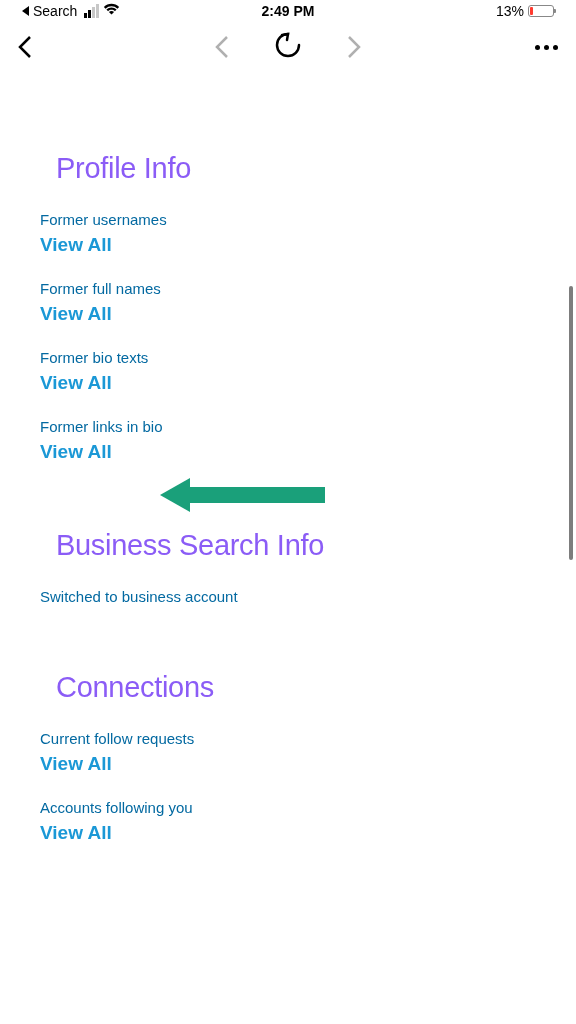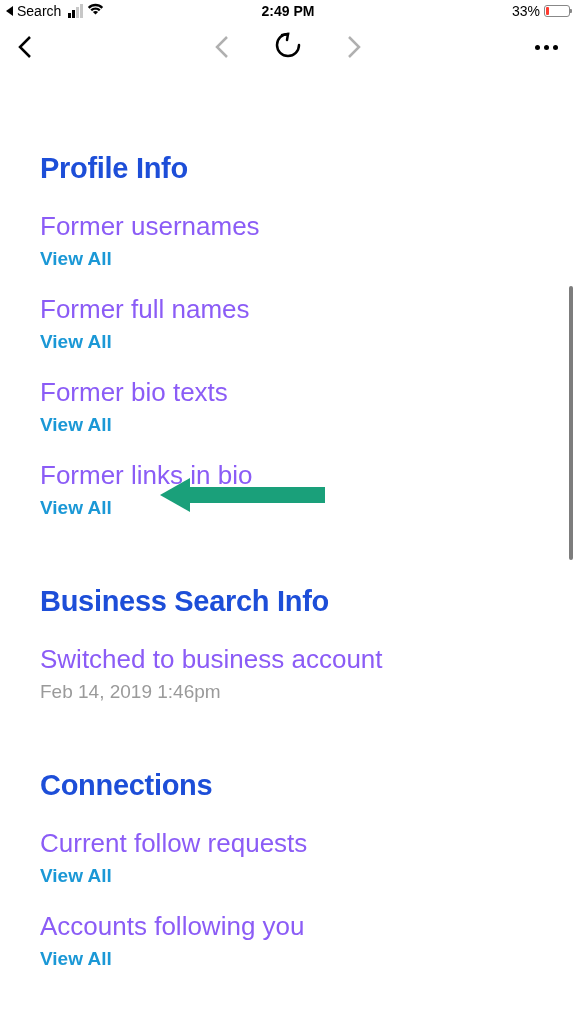--- a/index.html
+++ b/index.html
@@ -9,21 +9,21 @@
   font-family: -apple-system, BlinkMacSystemFont, "Helvetica Neue", sans-serif;
   background: #fff;
   position: relative;
   overflow: hidden;
 }
 .status-bar {
   height: 22px;
   display: flex;
   align-items: center;
   justify-content: space-between;
-  padding: 0 6px;
+  padding: 0 22px;
   font-size: 14px;
   font-weight: 500;
   color: #000;
 }
 .status-left { display: flex; align-items: center; gap: 4px; }
 .status-center { position: absolute; left: 50%; transform: translateX(-50%); font-weight: 700; }
 .status-right { display: flex; align-items: center; gap: 4px; }
 .back-triangle {
   width: 0; height: 0;
   border-top: 5px solid transparent;
@@ -66,29 +66,30 @@
 .more-dots span { width: 5px; height: 5px; background: #000; border-radius: 50%; }
 .content {
   padding: 0 40px;
   position: relative;
   height: calc(1024px - 72px);
 }
 .section { margin-top: 66px; }
 .section:first-child { margin-top: 80px; }
 .section-title {
   font-size: 29px;
-  font-weight: 700;
-  color: #1d4ed8;
+  font-weight: 400;
+  color: #8b5cf6;
   margin-bottom: 26px;
   letter-spacing: -0.3px;
+  margin-left: 16px;
 }
 .item { margin-bottom: 24px; }
 .item-label {
-  font-size: 26px;
-  color: #8b5cf6;
+  font-size: 15px;
+  color: #0369a1;
   margin-bottom: 6px;
 }
 .item-link {
   font-size: 19px;
   color: #1b98d6;
   font-weight: 700;
 }
 .item-sub {
   font-size: 19px;
   color: #9a9a9a;
@@ -134,21 +135,21 @@
         <span></span>
     </span>
     <span class="wifi-icon">
       <svg viewBox="0 0 20 14">
           <path d="M10 13 L7 10 C8.6 8.4 11.4 8.4 13 10 Z M4 7 C7.3 3.7 12.7 3.7 16 7 L14 9 C11.8 6.8 8.2 6.8 6 9 Z M1 4 C6 -1 14 -1 19 4 L17 6 C13.1 2.1 6.9 2.1 3 6 Z" fill="#000"></path>
         </svg>
     </span>
   </div>
   <div class="status-center">2:49 PM</div>
   <div class="status-right">
-    <span>33%</span>
+    <span>13%</span>
     <div class="battery-wrap">
       <div class="battery">
           <div class="battery-fill"></div>
         </div>
     </div>
   </div>
 </div>
 
 <div class="nav-bar">
   <div class="nav-left">
@@ -204,21 +205,20 @@
     <div class="item">
       <div class="item-label">Former links in bio</div>
       <div class="item-link">View All</div>
     </div>
   </div>
 
   <div class="section">
     <h2 class="section-title">Business Search Info</h2>
     <div class="item">
       <div class="item-label">Switched to business account</div>
-      <div class="item-sub">Feb 14, 2019 1:46pm</div>
     </div>
   </div>
 
   <div class="section">
     <h2 class="section-title">Connections</h2>
     <div class="item">
       <div class="item-label">Current follow requests</div>
       <div class="item-link">View All</div>
     </div>
     <div class="item">

